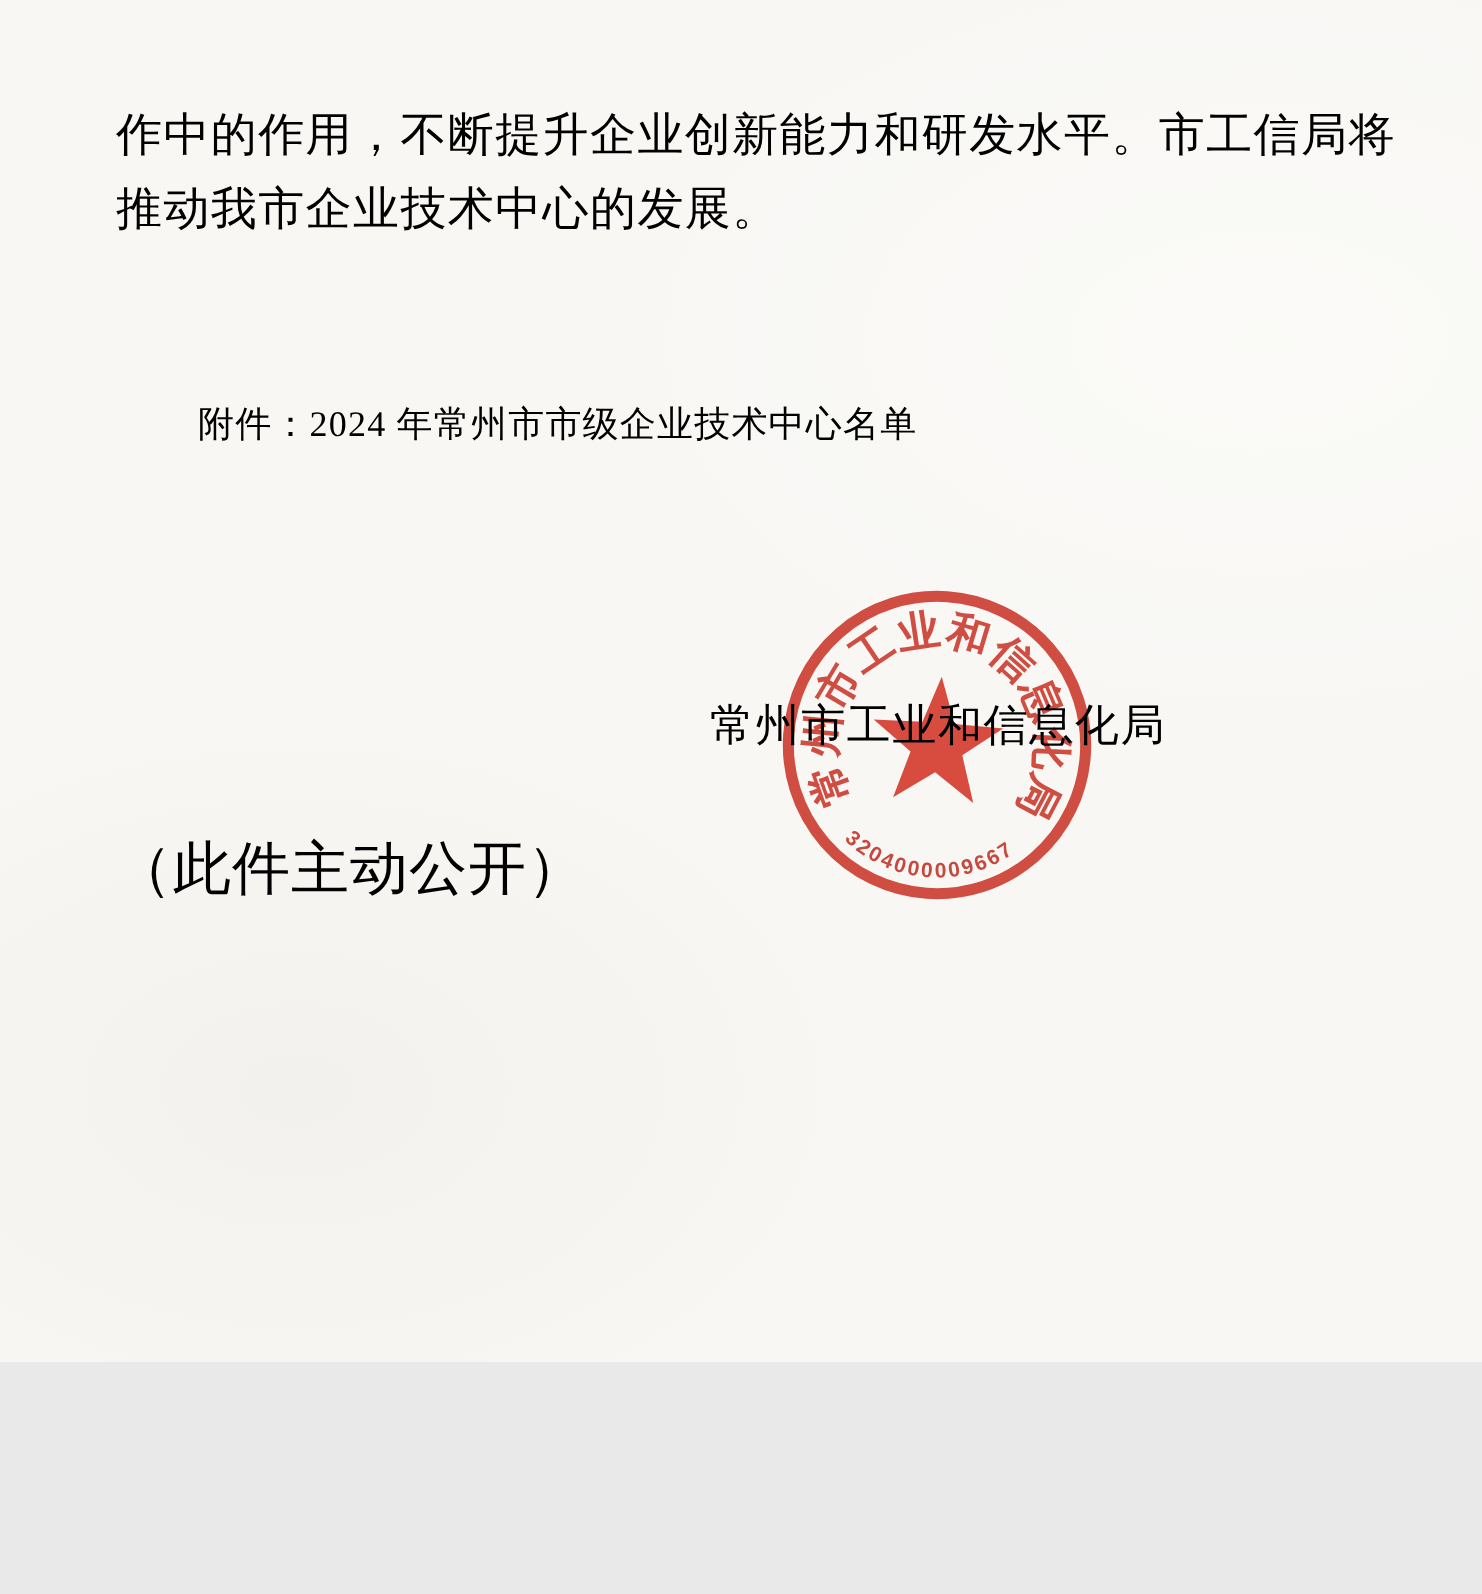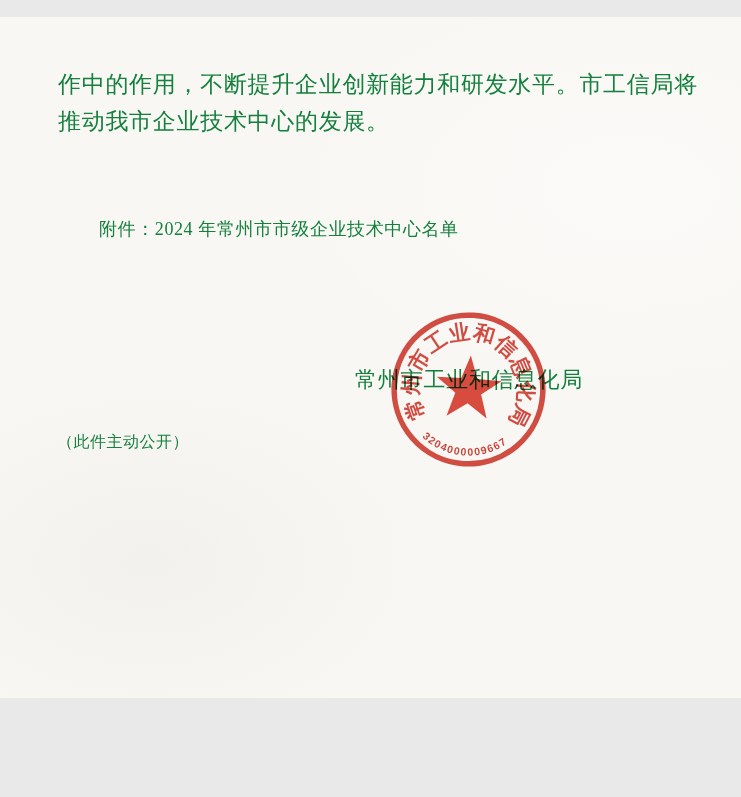--- a/index.html
+++ b/index.html
@@ -1,23 +1,23 @@
 <!DOCTYPE html>
 <html><head>
 <meta charset="utf-8">
 <style>
   html,body { margin:0; padding:0; background:#e9e9ea; }
   .page {
     position:relative;
     width:741px; height:681px;
-    margin:17px auto;
+    margin:0 auto;
     background:#f8f7f4;
     overflow:hidden;
     font-family:"Liberation Serif","DejaVu Serif",serif;
-    color:#15803d;
+    color:#000000;
   }
   
   .page::before {
     content:""; position:absolute; inset:0;
     background:
       radial-gradient(ellipse 400px 260px at 20% 80%, rgba(235,233,228,.45), transparent 70%),
       radial-gradient(ellipse 500px 300px at 85% 25%, rgba(252,252,250,.6), transparent 70%);
     pointer-events:none;
   }
   .body-paragraph {
@@ -32,21 +32,21 @@
   .signature-agency {
     position:absolute; left:355px; top:348px;
     font-size:22px; letter-spacing:0.8px; white-space:nowrap;
   }
   .signature-date {
     position:absolute; left:368px; top:388px;
     font-size:22px; letter-spacing:0.6px; white-space:nowrap;
   }
   .disclosure-note {
     position:absolute; left:57px; top:415px;
-    font-size:16px; letter-spacing:0.5px; white-space:nowrap;
+    font-size:29px; letter-spacing:0.5px; white-space:nowrap;
   }
   .seal {
     position:absolute; left:358px; top:262px;
     width:221px; height:221px;
     mix-blend-mode:multiply;
     opacity:0.9;
     transform:rotate(4deg);
   }
   .seal svg { display:block; width:100%; height:100%; }
   .seal-ring-text { font-family:"Liberation Serif","DejaVu Serif",serif; font-size:21px; letter-spacing:1px; font-weight:bold; }

